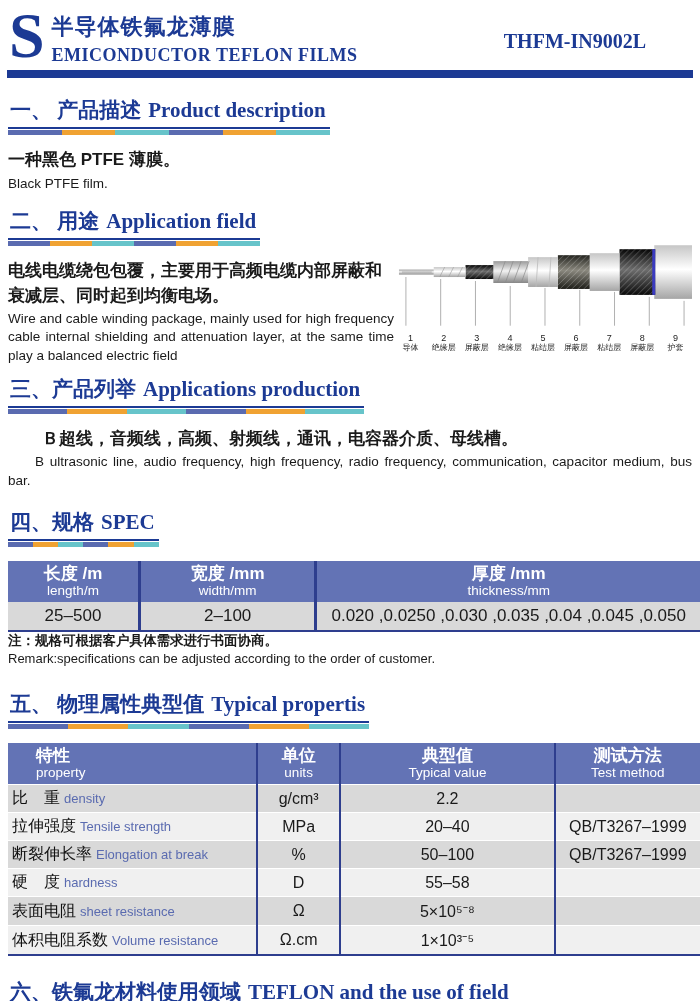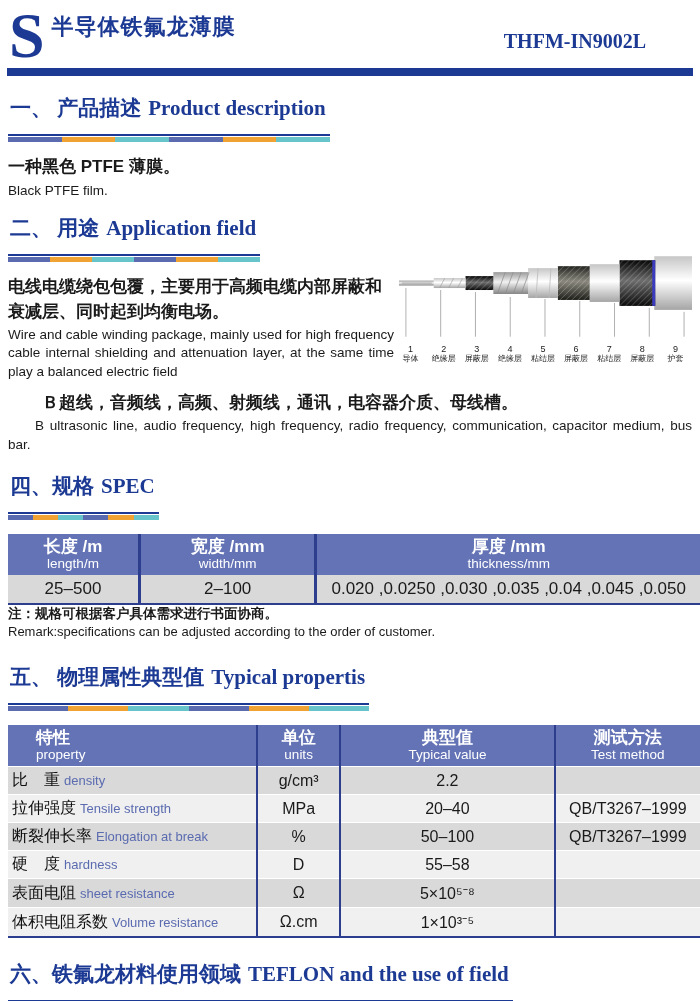--- a/index.html
+++ b/index.html
@@ -12,21 +12,21 @@
   .logo-s { font-family:"Liberation Serif", serif; font-weight:bold; font-size:64px; line-height:56px; color:var(--brand,#1c3a94); }
   .brand-text { margin-left:7px; padding-top:4px; }
   .title-zh { font-size:22px; font-weight:bold; color:var(--brand,#1c3a94); letter-spacing:1px; }
   .title-en { font-family:"Liberation Serif", serif; font-size:18px; font-weight:bold; color:var(--brand,#1c3a94); margin-top:3px; letter-spacing:0.5px; }
   .model { font-family:"Liberation Serif", serif; font-size:20px; font-weight:bold; color:var(--brand,#1c3a94); margin:22px 45px 0 0; }
   .hdr-bar { height:8px; background:var(--brand,#1c3a94); margin:4px 2px 0 2px; }
 
   
   .sec { margin:16px 3px 0 3px; }
   .sec-head { display:inline-block; }
-  .sec-title { font-family:"Liberation Serif", serif; font-weight:bold; font-size:21px; color:var(--brand,#1c3a94); padding:0 4px 12px 2px; border-bottom:2px solid var(--brand,#1c3a94); white-space:nowrap; }
+  .sec-title { font-family:"Liberation Serif", serif; font-weight:bold; font-size:21px; color:var(--brand,#1c3a94); padding:0 4px 3px 2px; border-bottom:2px solid var(--brand,#1c3a94); white-space:nowrap; }
   .sec-title .en { margin-left:7px; }
   .seg-bar { display:flex; height:5px; margin-top:1px; }
   .seg-bar span { flex:1; }
   .seg-blue   { background:var(--seg-blue,#5a6bb0); }
   .seg-orange { background:var(--seg-orange,#f0a232); }
   .seg-teal   { background:var(--seg-teal,#67c4ca); }
 
   .p-zh { font-size:17px; font-weight:bold; line-height:1.45; margin-top:9px; }
   .p-en { font-size:13.5px; line-height:1.35; margin-top:2px; text-align:justify; }
   .indent { text-indent:2em; }
@@ -68,20 +68,21 @@
 </head>
 <body>
 
 <div class="page">
 
   <div class="hdr">
     <div class="brand">
       <span class="logo-s">S</span>
       <div class="brand-text">
         <div class="title-zh">半导体铁氟龙薄膜</div>
+        <div class="title-en">EMICONDUCTOR TEFLON FILMS</div>
       </div>
     </div>
     <div class="model">THFM-IN9002L</div>
   </div>
   <div class="hdr-bar"></div>
 
   <div class="sec" style="margin-top:18px;">
     <div class="sec-head">
       <div class="sec-title">
         <span>一、 产品描述</span><span class="en">Product description</span>
@@ -230,20 +231,33 @@
           <div class="cl">
               <div class="cl-num">9</div>
               <div class="cl-zh">护套</div>
             </div>
         </div>
       </div>
     </div>
   </div>
 
   <div class="sec" style="margin-top:10px;">
+    <div class="sec-head">
+      <div class="sec-title">
+        <span>三、产品列举</span><span class="en">Applications production</span>
+      </div>
+      <div class="seg-bar">
+          <span class="seg-blue"></span>
+          <span class="seg-orange"></span>
+          <span class="seg-teal"></span>
+          <span class="seg-blue"></span>
+          <span class="seg-orange"></span>
+          <span class="seg-teal"></span>
+        </div>
+    </div>
     <div class="p-zh indent">Ｂ超线，音频线，高频、射频线，通讯，电容器介质、母线槽。</div>
     <div class="p-en indent">B ultrasonic line, audio frequency, high frequency, radio frequency, communication, capacitor medium, bus bar.</div>
   </div>
 
   <div class="sec" style="margin-top:18px;">
     <div class="sec-head">
       <div class="sec-title">
         <span>四、规格</span><span class="en">SPEC</span>
       </div>
       <div class="seg-bar">

